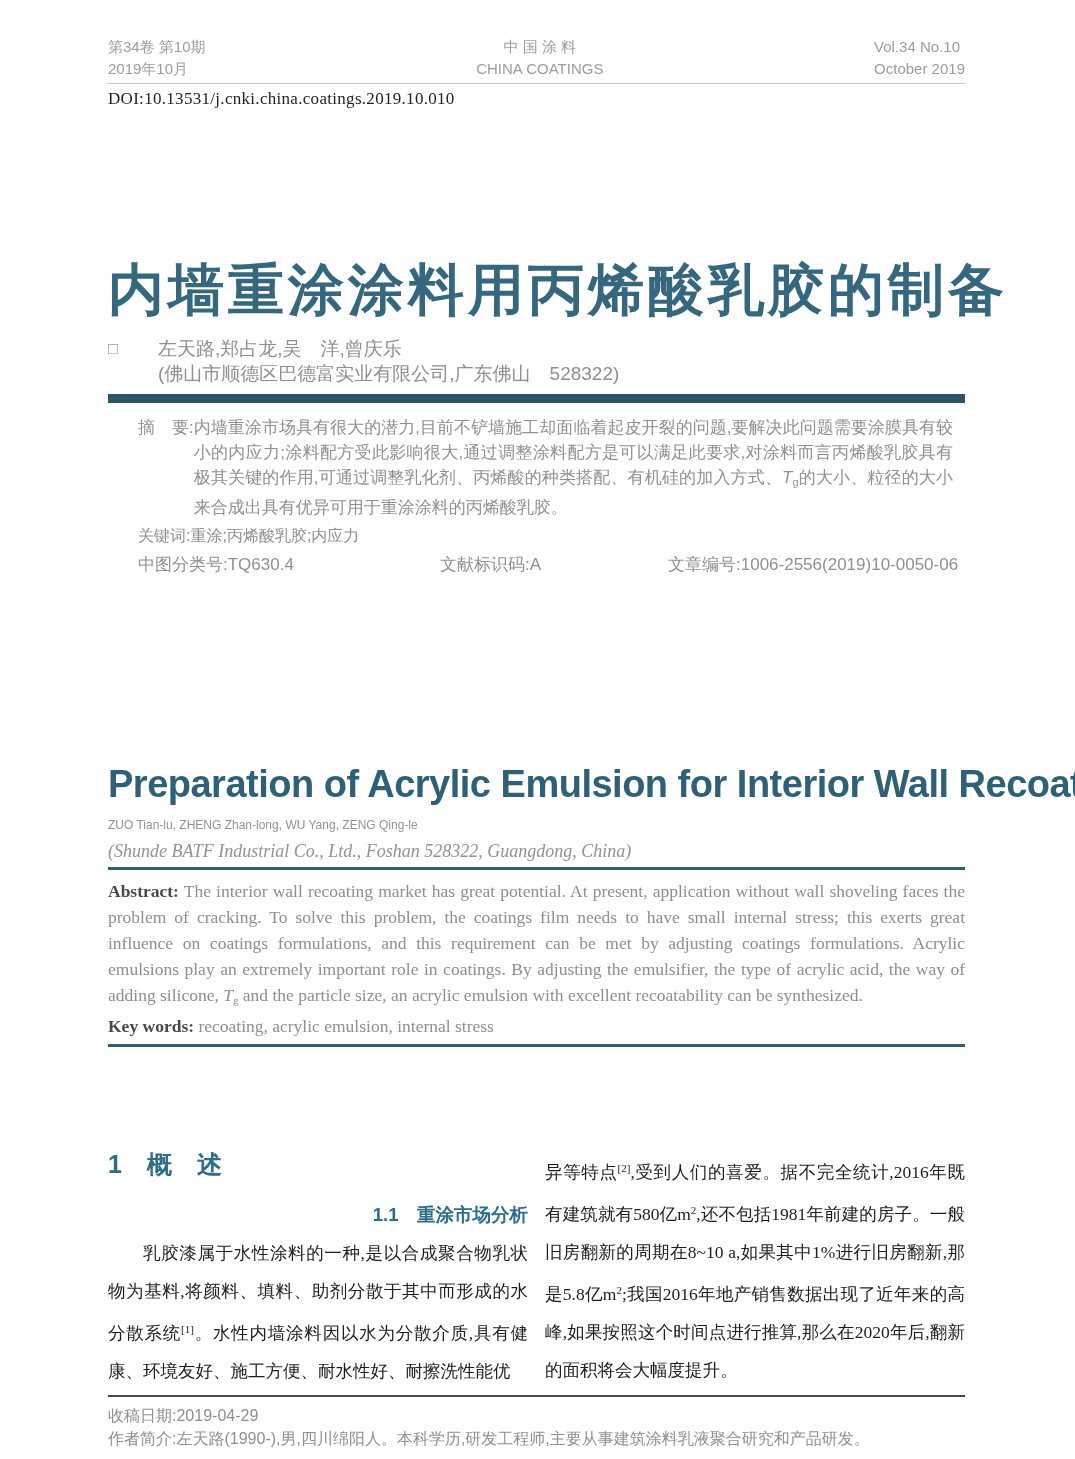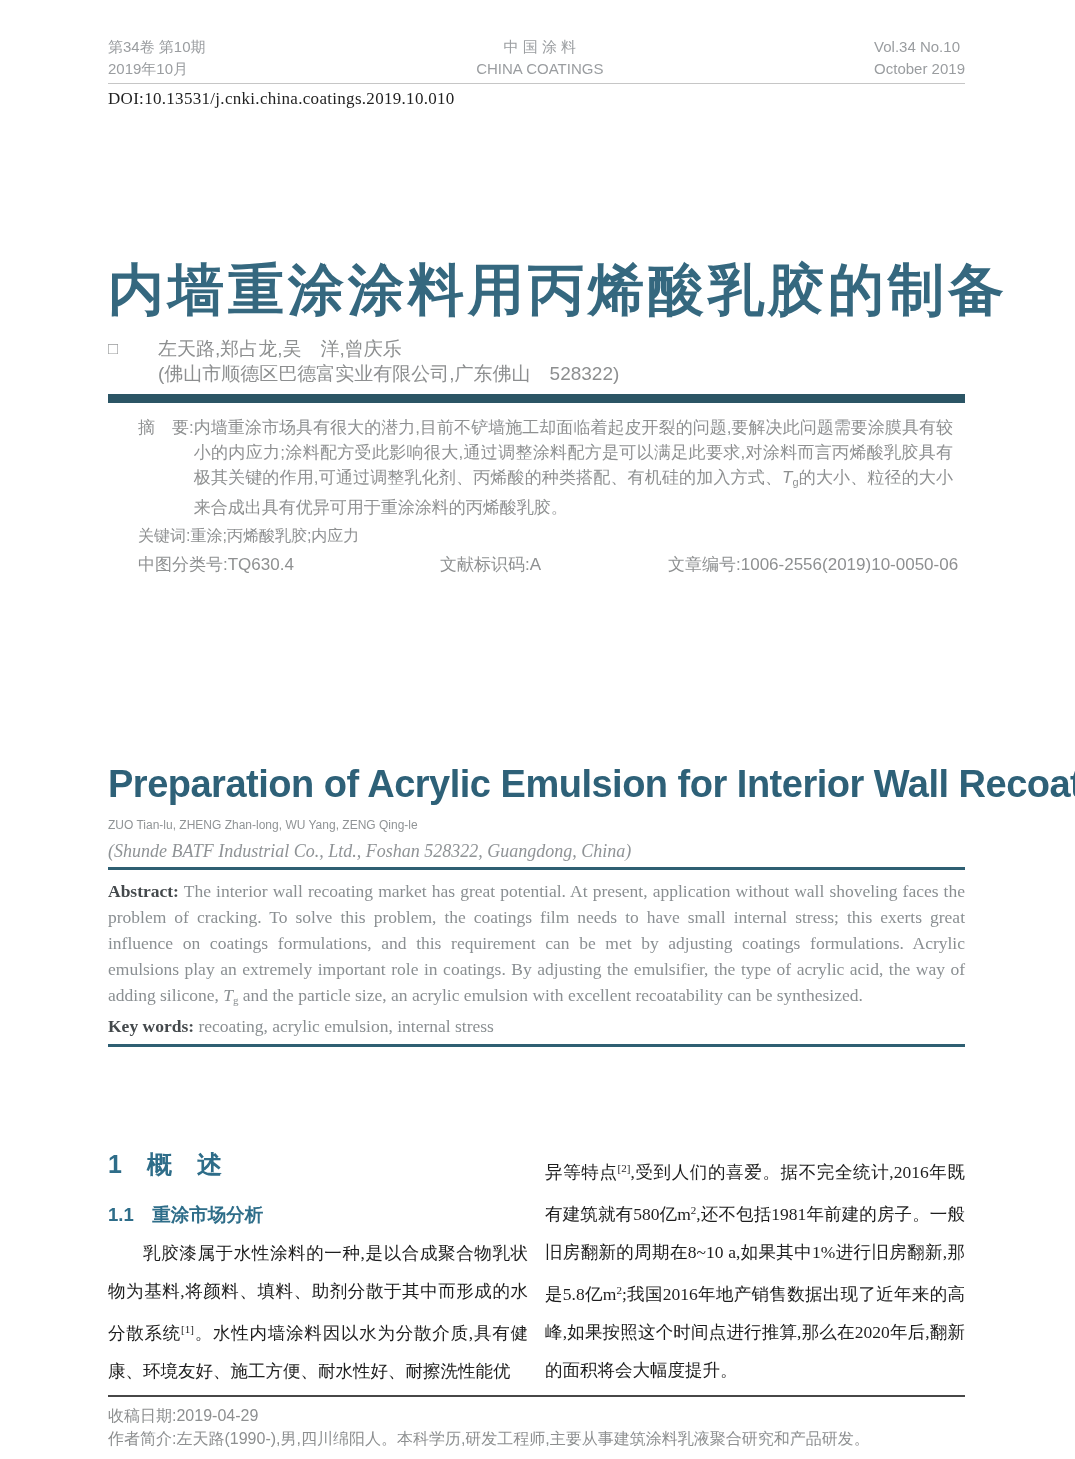--- a/index.html
+++ b/index.html
@@ -153,20 +153,21 @@
     line-height: 30px;
     margin-bottom: 24px;
   }
   .sec11 {
     font-family: "Liberation Sans", sans-serif;
     font-weight: 700;
     color: #2e6d89;
     font-size: 18.5px;
     line-height: 24px;
     margin-bottom: 7px;
+    text-align: right;
   }
   .para {
     font-size: 17.5px;
     line-height: 38px;
     color: #1d1d1d;
     text-align: justify;
   }
   .indent { text-indent: 2em; }
   
   .foot-rule {

